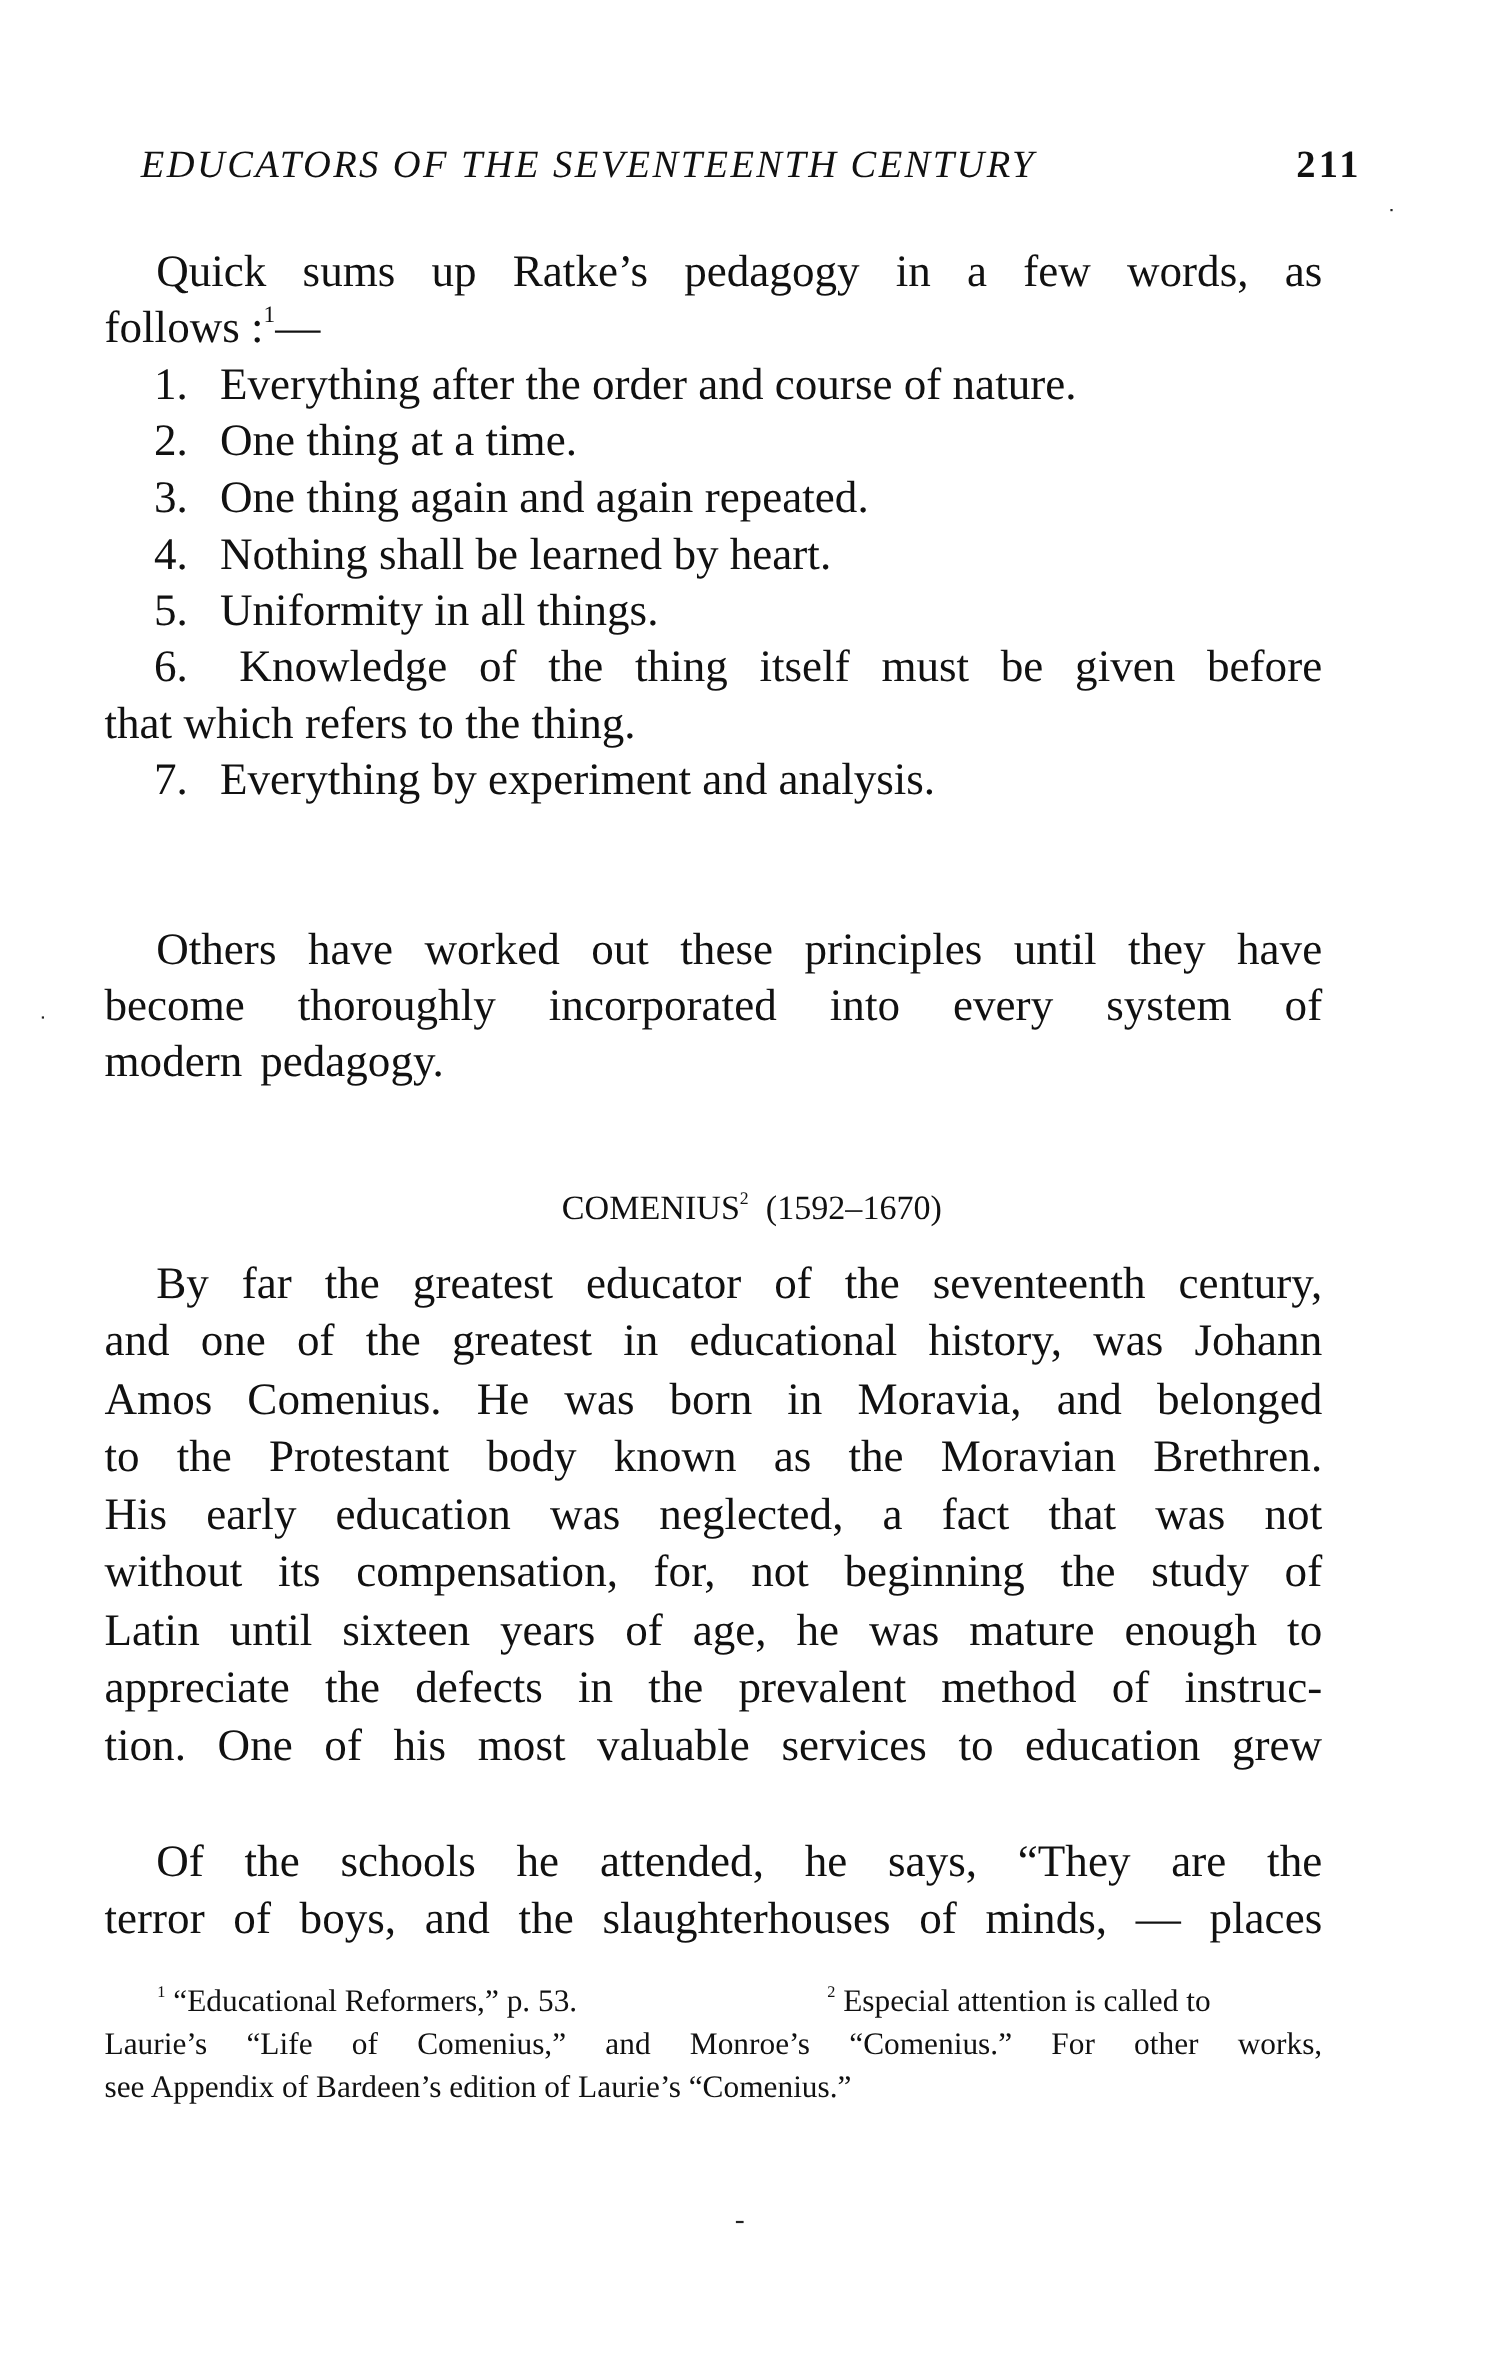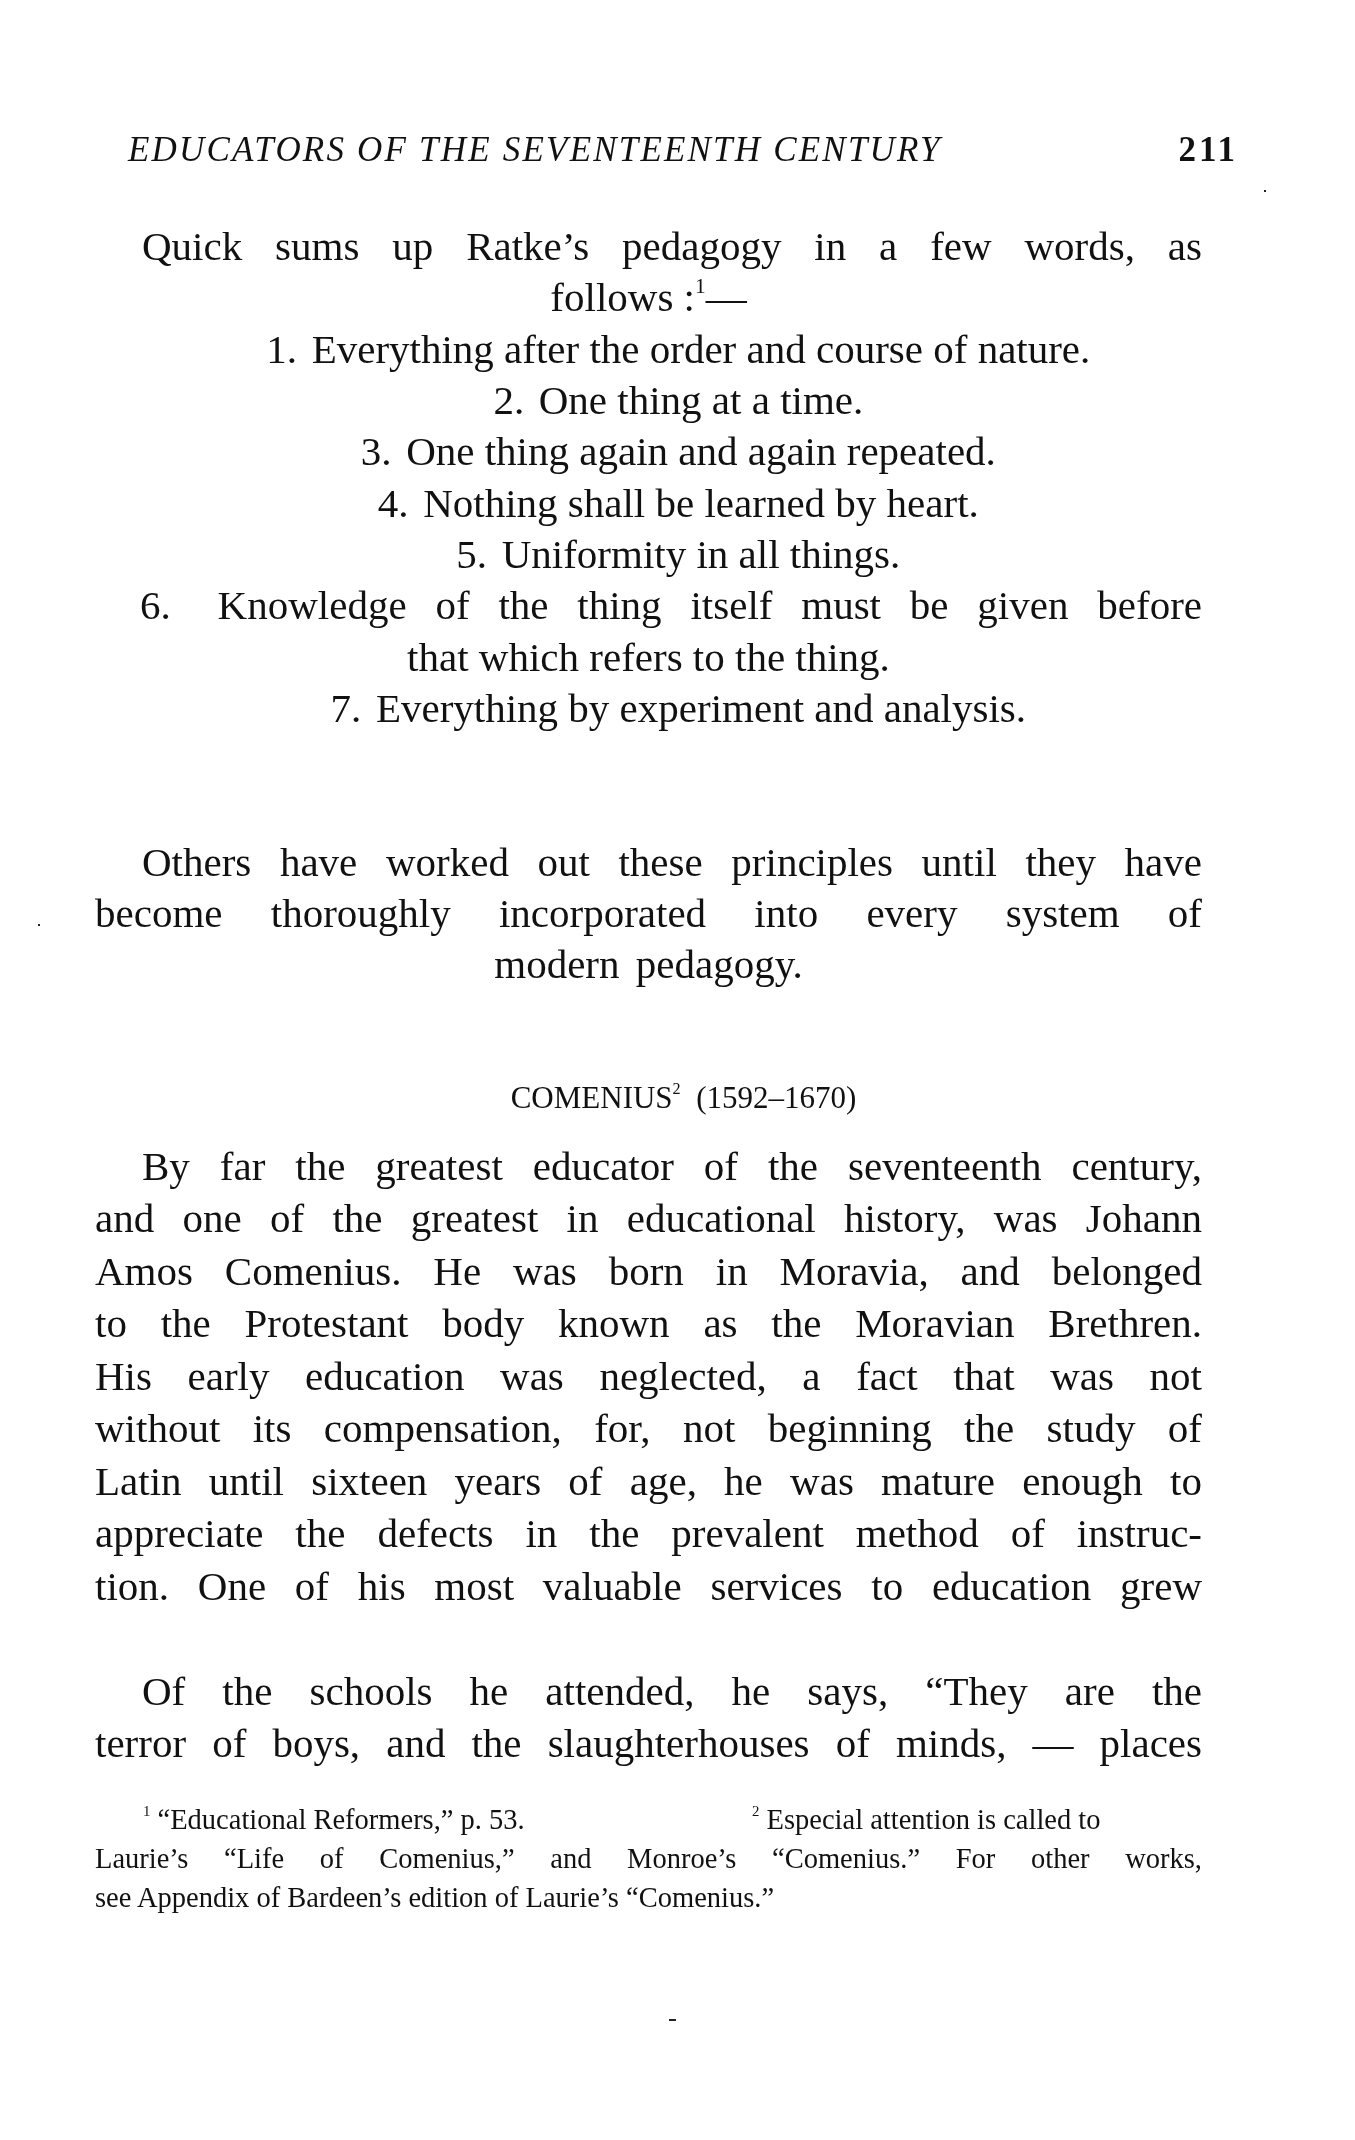--- a/index.html
+++ b/index.html
@@ -4,21 +4,21 @@
 <style>
   html, body { margin: 0; padding: 0; background: #ffffff; }
   body { width: 1355px; height: 2140px; position: relative; overflow: hidden;
          font-family: "Liberation Serif", "DejaVu Serif", serif; color: #111; }
   .page { position: absolute; left: 0; top: 0; width: 1355px; height: 2140px; background: #fff; }
   .runhead { position: absolute; left: 95px; top: 128px; width: 1110px; height: 50px;
              font-size: 35px; margin-left: 33px; }
   .runhead .title { position: absolute; left: 0; bottom: 8px; font-style: italic; letter-spacing: 2.2px; }
   .runhead .pgnum { position: absolute; right: 0; bottom: 8px; font-weight: bold; letter-spacing: 3px; }
   .line { position: absolute; left: 95px; width: 1107px; font-size: 41px; line-height: 1;
-          white-space: nowrap; height: 44px; text-align: center; }
+          white-space: nowrap; height: 44px; }
   .line.j { text-align: justify; text-align-last: justify; white-space: normal; }
   .line.ind { left: 142px; width: 1060px; }
   .line.item { left: 140px; width: 1062px; }
   .line.item .num { display: inline-block; width: 60px; }
   .line.item.j .num { width: auto; margin-right: 18px; }
   sup { font-size: 0.52em; vertical-align: 0.85em; line-height: 0; }
   .heading { position: absolute; left: 0; width: 1355px; text-align: center; top: 1082px;
              font-size: 31px; line-height: 1; padding-left: 12px; box-sizing: border-box; }
   .fn { position: absolute; left: 95px; width: 1107px; font-size: 28.5px; line-height: 1; height: 32px; white-space: nowrap; }
   .fn.j { text-align: justify; text-align-last: justify; white-space: normal; }

